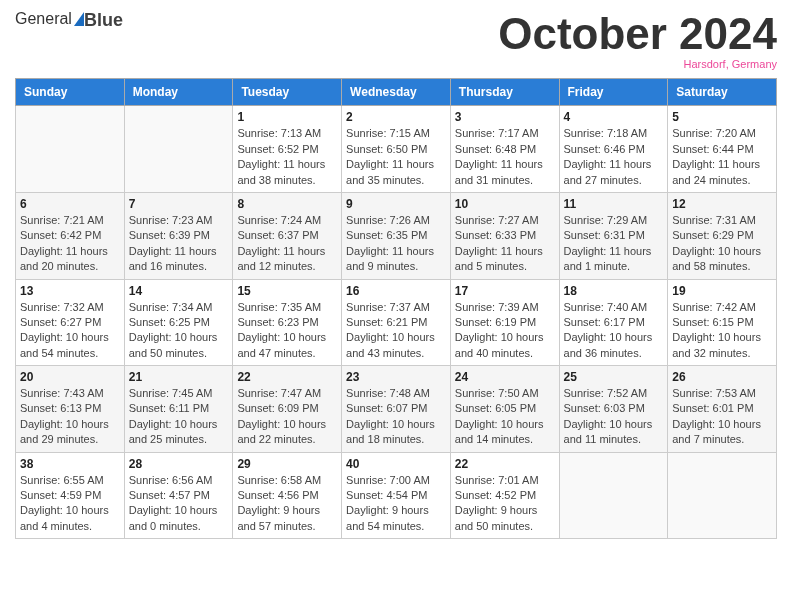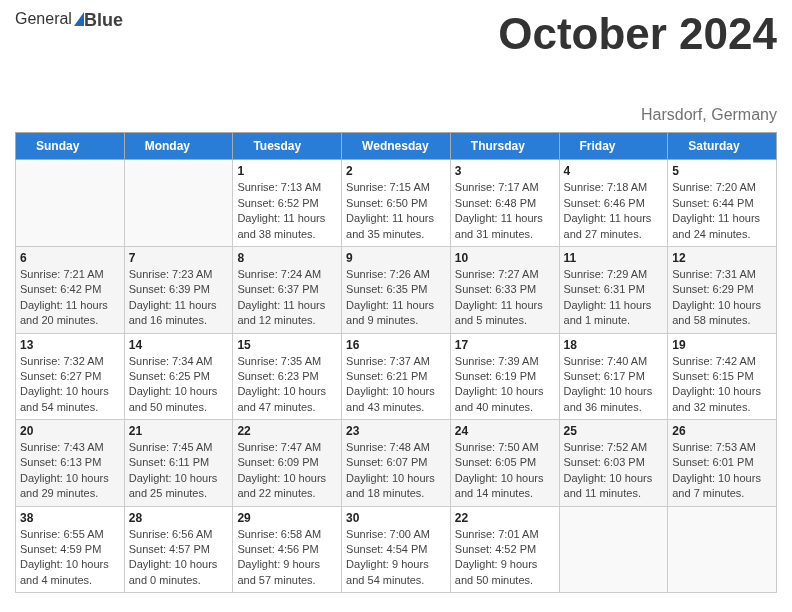--- a/index.html
+++ b/index.html
@@ -45,35 +45,34 @@
     .title-block {
       text-align: right;
     }
     .month-title {
       font-size: 44px;
       font-weight: bold;
       color: #333;
       line-height: 1.1;
     }
     .subtitle {
-      font-size: 16px;
-      color: #737373;
-      margin-top: 48px;
+      font-size: 11px;
+      color: #ec4899;
     }
     table {
       width: 100%;
       border-collapse: collapse;
       table-layout: fixed;
     }
     th {
       background-color: #2a7dd6;
       color: #fff;
       font-size: 12px;
       font-weight: bold;
-      padding: 6px 20px;
+      padding: 6px 8px;
       text-align: left;
       border: 1px solid #aaa;
     }
     td {
       vertical-align: top;
       border: 1px solid #ccc;
       padding: 4px 4px;
       font-size: 9.5px;
       color: #333;
       height: 78px;
@@ -253,21 +252,21 @@
           </td>
           <td>
             <span class="day-num">28</span>
             <div class="day-info">Sunrise: 6:56 AM<br>Sunset: 4:57 PM<br>Daylight: 10 hours and 0 minutes.</div>
           </td>
           <td>
             <span class="day-num">29</span>
             <div class="day-info">Sunrise: 6:58 AM<br>Sunset: 4:56 PM<br>Daylight: 9 hours and 57 minutes.</div>
           </td>
           <td>
-            <span class="day-num">30</span>
+            <span class="day-num">40</span>
             <div class="day-info">Sunrise: 7:00 AM<br>Sunset: 4:54 PM<br>Daylight: 9 hours and 54 minutes.</div>
           </td>
           <td>
             <span class="day-num">22</span>
             <div class="day-info">Sunrise: 7:01 AM<br>Sunset: 4:52 PM<br>Daylight: 9 hours and 50 minutes.</div>
           </td>
           <td class="empty"></td>
           <td class="empty"></td>
         </tr>
       </tbody>

